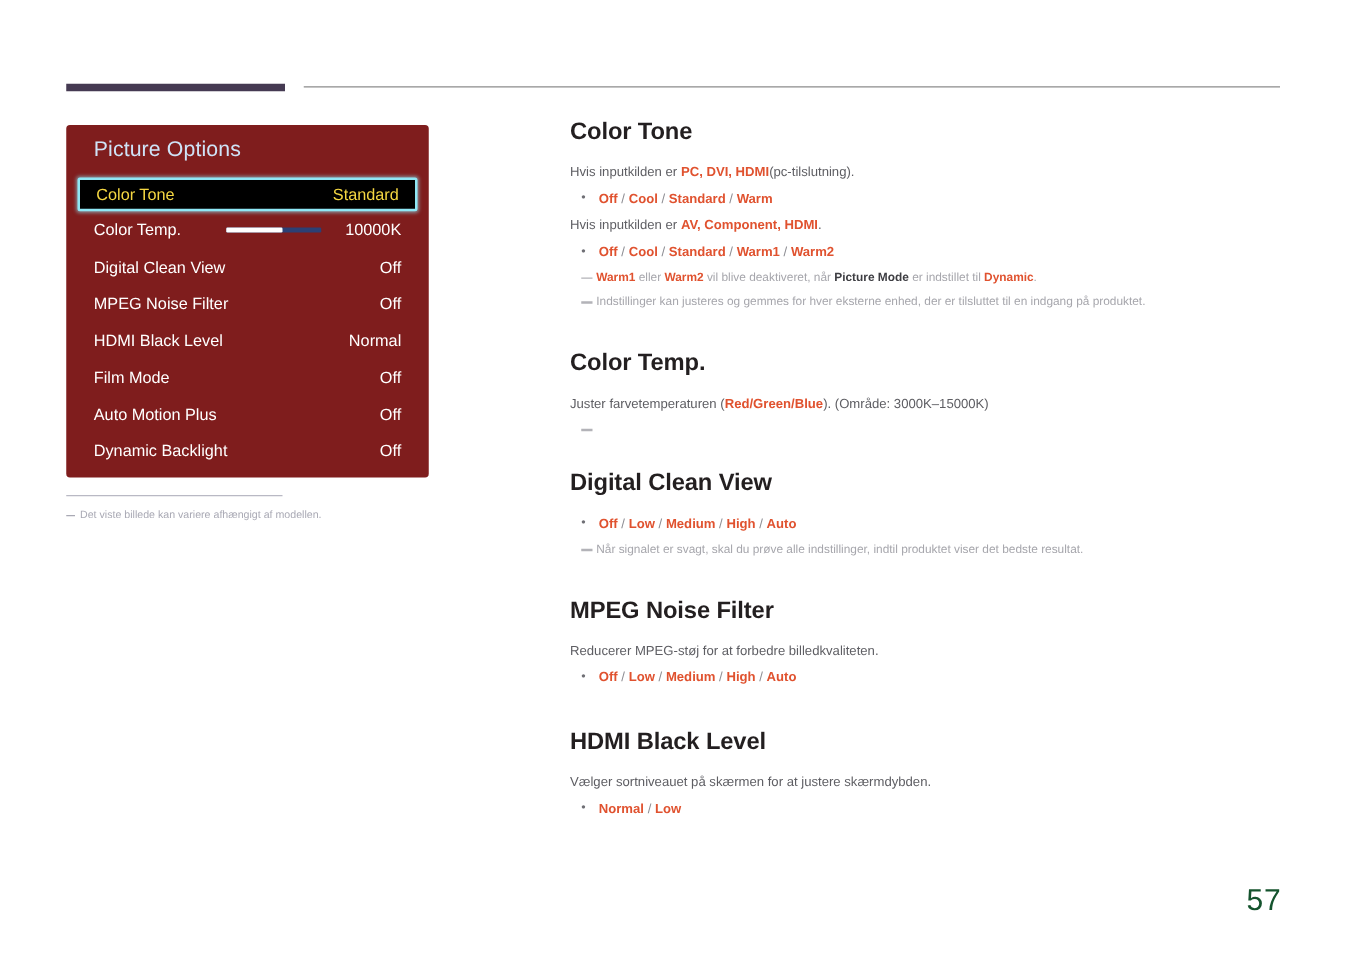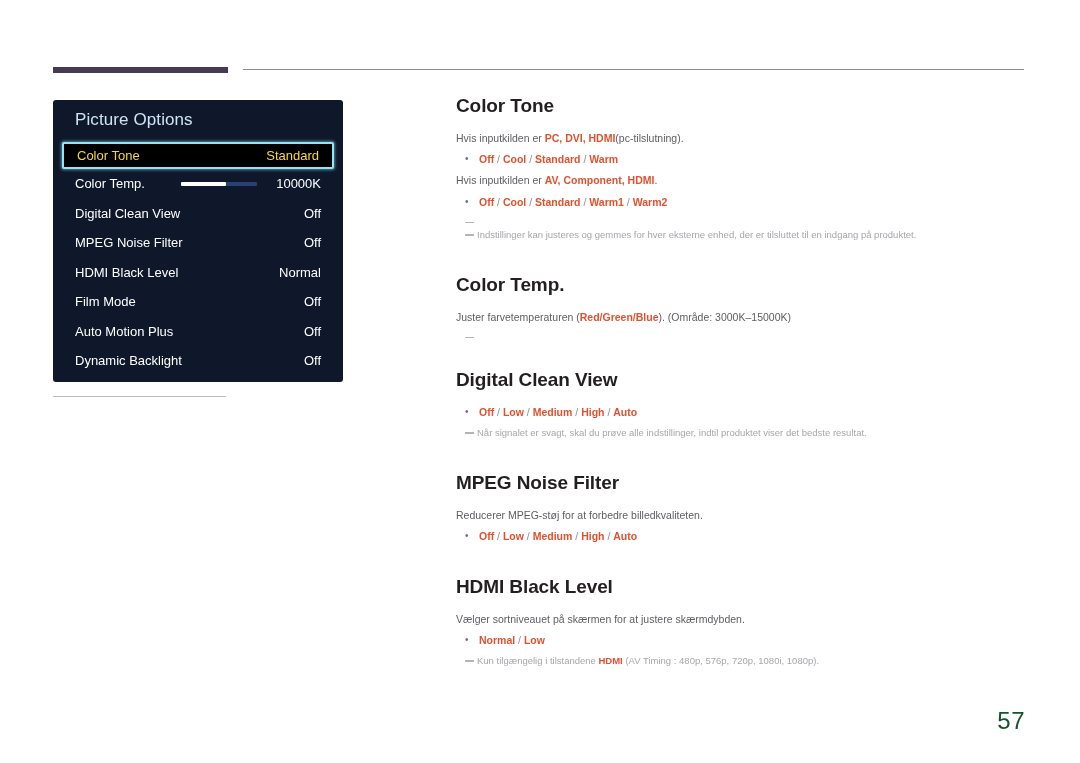--- a/index.html
+++ b/index.html
@@ -39,21 +39,21 @@
     background: #8c8c8c;
   }
 
   
   #osd-panel {
     position: absolute;
     left: 53px;
     top: 100px;
     width: 290px;
     height: 282px;
-    background: #0f172a;
+    background: #7f1d1d;
     border-radius: 3px;
     box-sizing: border-box;
   }
   #osd-title {
     position: absolute;
     left: 22px;
     top: 10px;
     font-size: 17px;
     color: #cfe3f7;
     letter-spacing: .1px;
@@ -276,20 +276,24 @@
       <div class="osd-row">
         <span class="lbl">Dynamic Backlight</span>
         <span class="spacer"></span>
         <span class="val">Off</span>
       </div>
     </div>
 </div>
 
 <div id="osd-note">
   <div class="note-rule"></div>
+  <div class="note-line">
+    <span class="dash"></span>
+    <span>Det viste billede kan variere afhængigt af modellen.</span>
+  </div>
 </div>
 
 <div id="doc">
 
   <div class="sec">
     <h2 class="head">Color Tone</h2>
 
     <p class="para">
       <span>Hvis inputkilden er </span><span class="accent">PC, DVI, HDMI</span><span>(pc-tilslutning).</span>
     </p>
@@ -303,20 +307,21 @@
       <span>Hvis inputkilden er </span><span class="accent">AV, Component, HDMI</span><span>.</span>
     </p>
 
     <div class="bullet">
       <span class="dot">•</span>
       <span class="opts"><b>Off</b><span class="sep"> / </span><b>Cool</b><span class="sep"> / </span><b>Standard</b><span class="sep"> / </span><b>Warm1</b><span class="sep"> / </span><b>Warm2</b></span>
     </div>
 
     <div class="note">
       <span class="dash"></span>
+      <span class="ntxt"><span class="accent">Warm1</span><span> eller </span><span class="accent">Warm2</span><span> vil blive deaktiveret, når </span><b>Picture Mode</b><span> er indstillet til </span><span class="accent">Dynamic</span><span>.</span></span>
     </div>
 
     <div class="note">
       <span class="dash"></span>
       <span class="ntxt">Indstillinger kan justeres og gemmes for hver eksterne enhed, der er tilsluttet til en indgang på produktet.</span>
     </div>
   </div>
 
   <div class="gap-lg"></div>
 
@@ -367,21 +372,17 @@
   <div class="sec">
     <h2 class="head">HDMI Black Level</h2>
 
     <p class="para">Vælger sortniveauet på skærmen for at justere skærmdybden.</p>
 
     <div class="bullet">
       <span class="dot">•</span>
       <span class="opts"><b>Normal</b><span class="sep"> / </span><b>Low</b></span>
     </div>
 
-    <div class="note">
-      <span class="dash"></span>
-      <span class="ntxt"><span>Kun tilgængelig i tilstandene </span><span class="accent">HDMI</span><span> (AV Timing : 480p, 576p, 720p, 1080i, 1080p).</span></span>
-    </div>
   </div>
 
 </div>
 
 <div id="page-number">57</div>
 
 </body></html>

